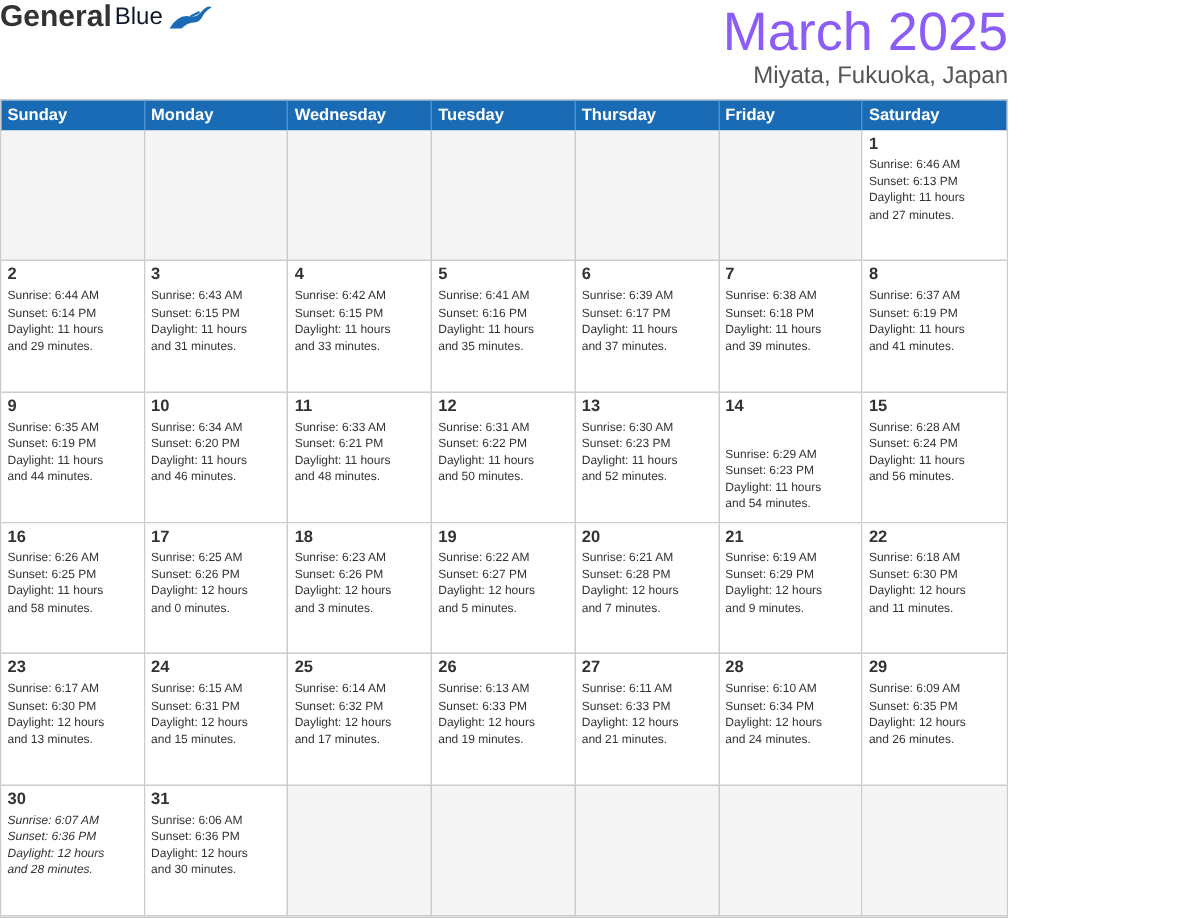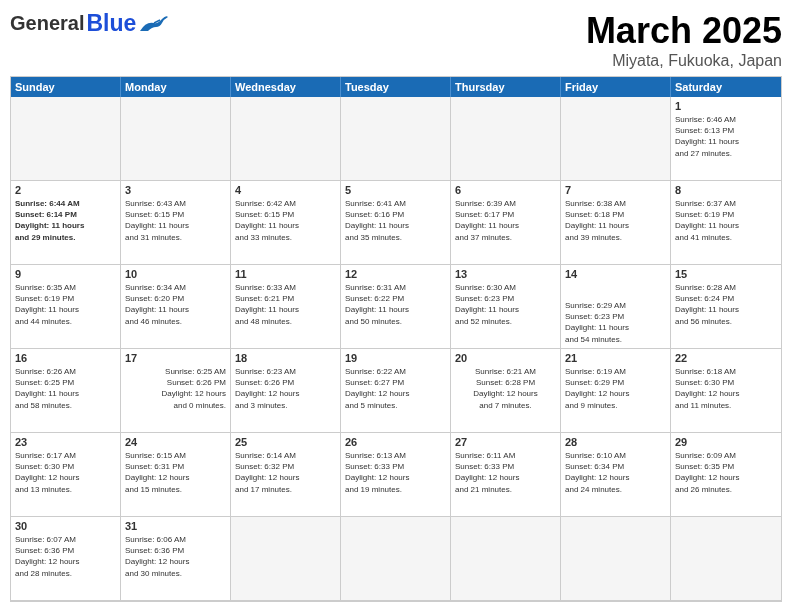--- a/index.html
+++ b/index.html
@@ -4,44 +4,43 @@
   <style>
     * { margin: 0; padding: 0; box-sizing: border-box; }
     body {
       width: 792px;
       height: 612px;
       font-family: Arial, sans-serif;
       background: #fff;
       overflow: hidden;
     }
     .page {
-      width: 792px;
+      width: 672px;
       height: 612px;
-      padding: 10px;
       display: flex;
       flex-direction: column;
     }
     .header {
       display: flex;
       justify-content: space-between;
       align-items: flex-start;
       margin-bottom: 6px;
     }
     .logo {
       display: flex;
       flex-direction: column;
       align-items: flex-start;
     }
     .title-block {
       text-align: right;
     }
     .main-title {
       font-size: 36px;
-      color: #000000;
-      font-weight: bold;
+      color: #8b5cf6;
+      font-weight: normal;
     }
     .subtitle {
       font-size: 16px;
       color: #555;
     }
     .calendar {
       flex: 1;
       display: flex;
       flex-direction: column;
       border: 1px solid #ccc;
@@ -92,21 +91,21 @@
     }
   </style>
 </head>
 <body>
 
 <div class="page">
   <div class="header">
     <div class="logo">
       <div style="display:flex;align-items:center;gap:2px;">
         <span style="font-size:20px;font-weight:bold;color:#333;">General</span>
-        <span style="font-size:23px;font-weight:bold;color:#1d4ed8;">Blue</span>
+        <span style="font-size:16px;font-weight:normal;color:#0f172a;">Blue</span>
         <svg width="32" height="22" viewBox="0 0 32 22">
           <path d="M2,18 Q8,8 16,10 Q20,11 24,6 Q28,2 30,4 Q26,6 24,10 Q22,14 18,14 Q14,14 10,18 Z" fill="#1a6bb5"></path>
           <path d="M16,10 Q18,9 22,7" stroke="#1a6bb5" stroke-width="1.5" fill="none"></path>
         </svg>
       </div>
     </div>
     <div class="title-block">
       <div class="main-title">March 2025</div>
       <div class="subtitle">Miyata, Fukuoka, Japan</div>
     </div>
@@ -131,21 +130,21 @@
         <div class="cal-cell empty"></div>
         <div class="cal-cell">
           <span class="day-num">1</span>
           <div class="cell-text" style="white-space: pre-line;">Sunrise: 6:46 AM
 Sunset: 6:13 PM
 Daylight: 11 hours
 and 27 minutes.</div>
         </div>
         <div class="cal-cell">
           <span class="day-num">2</span>
-          <div class="cell-text" style="white-space: pre-line; font-weight: bold;">Sunrise: 6:44 AM
+          <div class="cell-text" style="white-space: pre-line;">Sunrise: 6:44 AM
 Sunset: 6:14 PM
 Daylight: 11 hours
 and 29 minutes.</div>
         </div>
         <div class="cal-cell">
           <span class="day-num">3</span>
           <div class="cell-text" style="white-space: pre-line;">Sunrise: 6:43 AM
 Sunset: 6:15 PM
 Daylight: 11 hours
 and 31 minutes.</div>
@@ -236,42 +235,42 @@
         </div>
         <div class="cal-cell">
           <span class="day-num">16</span>
           <div class="cell-text" style="white-space: pre-line;">Sunrise: 6:26 AM
 Sunset: 6:25 PM
 Daylight: 11 hours
 and 58 minutes.</div>
         </div>
         <div class="cal-cell">
           <span class="day-num">17</span>
-          <div class="cell-text" style="white-space: pre-line; text-align: right;">Sunrise: 6:25 AM
+          <div class="cell-text" style="white-space: pre-line;">Sunrise: 6:25 AM
 Sunset: 6:26 PM
 Daylight: 12 hours
 and 0 minutes.</div>
         </div>
         <div class="cal-cell">
           <span class="day-num">18</span>
           <div class="cell-text" style="white-space: pre-line;">Sunrise: 6:23 AM
 Sunset: 6:26 PM
 Daylight: 12 hours
 and 3 minutes.</div>
         </div>
         <div class="cal-cell">
           <span class="day-num">19</span>
           <div class="cell-text" style="white-space: pre-line;">Sunrise: 6:22 AM
 Sunset: 6:27 PM
 Daylight: 12 hours
 and 5 minutes.</div>
         </div>
         <div class="cal-cell">
           <span class="day-num">20</span>
-          <div class="cell-text" style="white-space: pre-line; text-align: center;">Sunrise: 6:21 AM
+          <div class="cell-text" style="white-space: pre-line;">Sunrise: 6:21 AM
 Sunset: 6:28 PM
 Daylight: 12 hours
 and 7 minutes.</div>
         </div>
         <div class="cal-cell">
           <span class="day-num">21</span>
           <div class="cell-text" style="white-space: pre-line;">Sunrise: 6:19 AM
 Sunset: 6:29 PM
 Daylight: 12 hours
 and 9 minutes.</div>
@@ -327,21 +326,21 @@
         </div>
         <div class="cal-cell">
           <span class="day-num">29</span>
           <div class="cell-text" style="white-space: pre-line;">Sunrise: 6:09 AM
 Sunset: 6:35 PM
 Daylight: 12 hours
 and 26 minutes.</div>
         </div>
         <div class="cal-cell">
           <span class="day-num">30</span>
-          <div class="cell-text" style="white-space: pre-line;">Sunrise: 6:07 AM
+          <div class="cell-text" style="white-space: pre-line; font-style: italic;">Sunrise: 6:07 AM
 Sunset: 6:36 PM
 Daylight: 12 hours
 and 28 minutes.</div>
         </div>
         <div class="cal-cell">
           <span class="day-num">31</span>
           <div class="cell-text" style="white-space: pre-line;">Sunrise: 6:06 AM
 Sunset: 6:36 PM
 Daylight: 12 hours
 and 30 minutes.</div>

